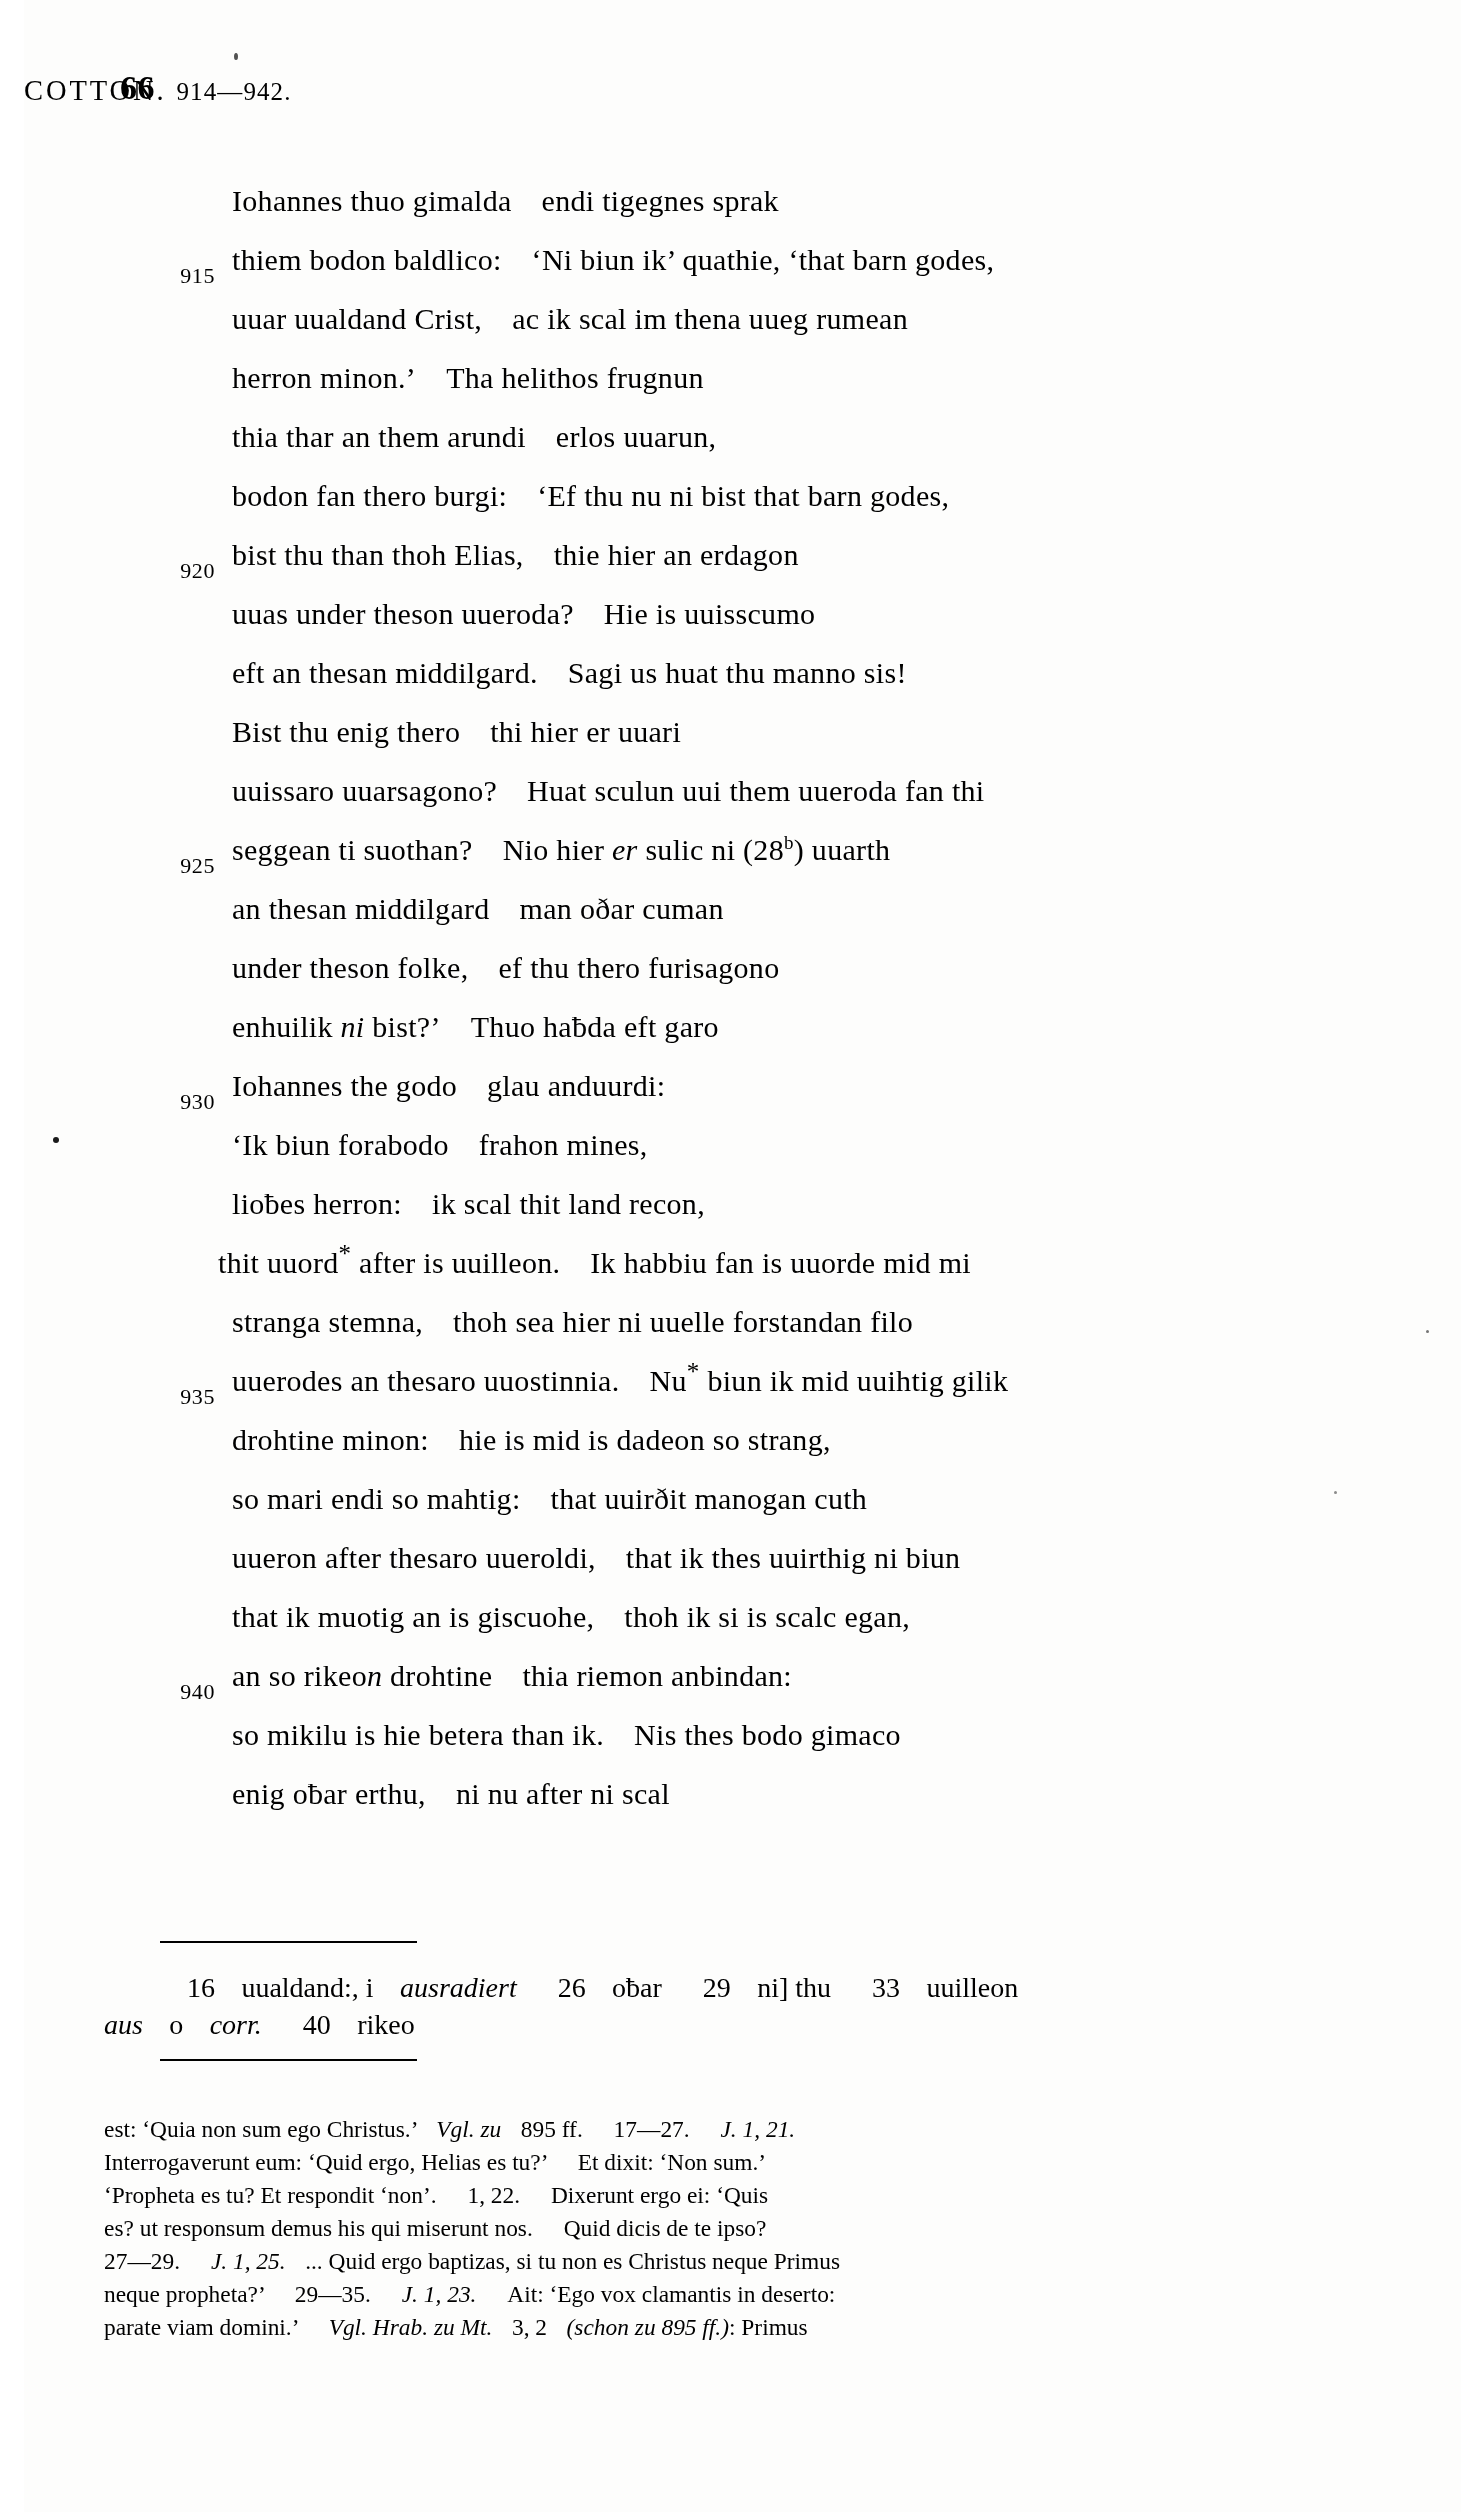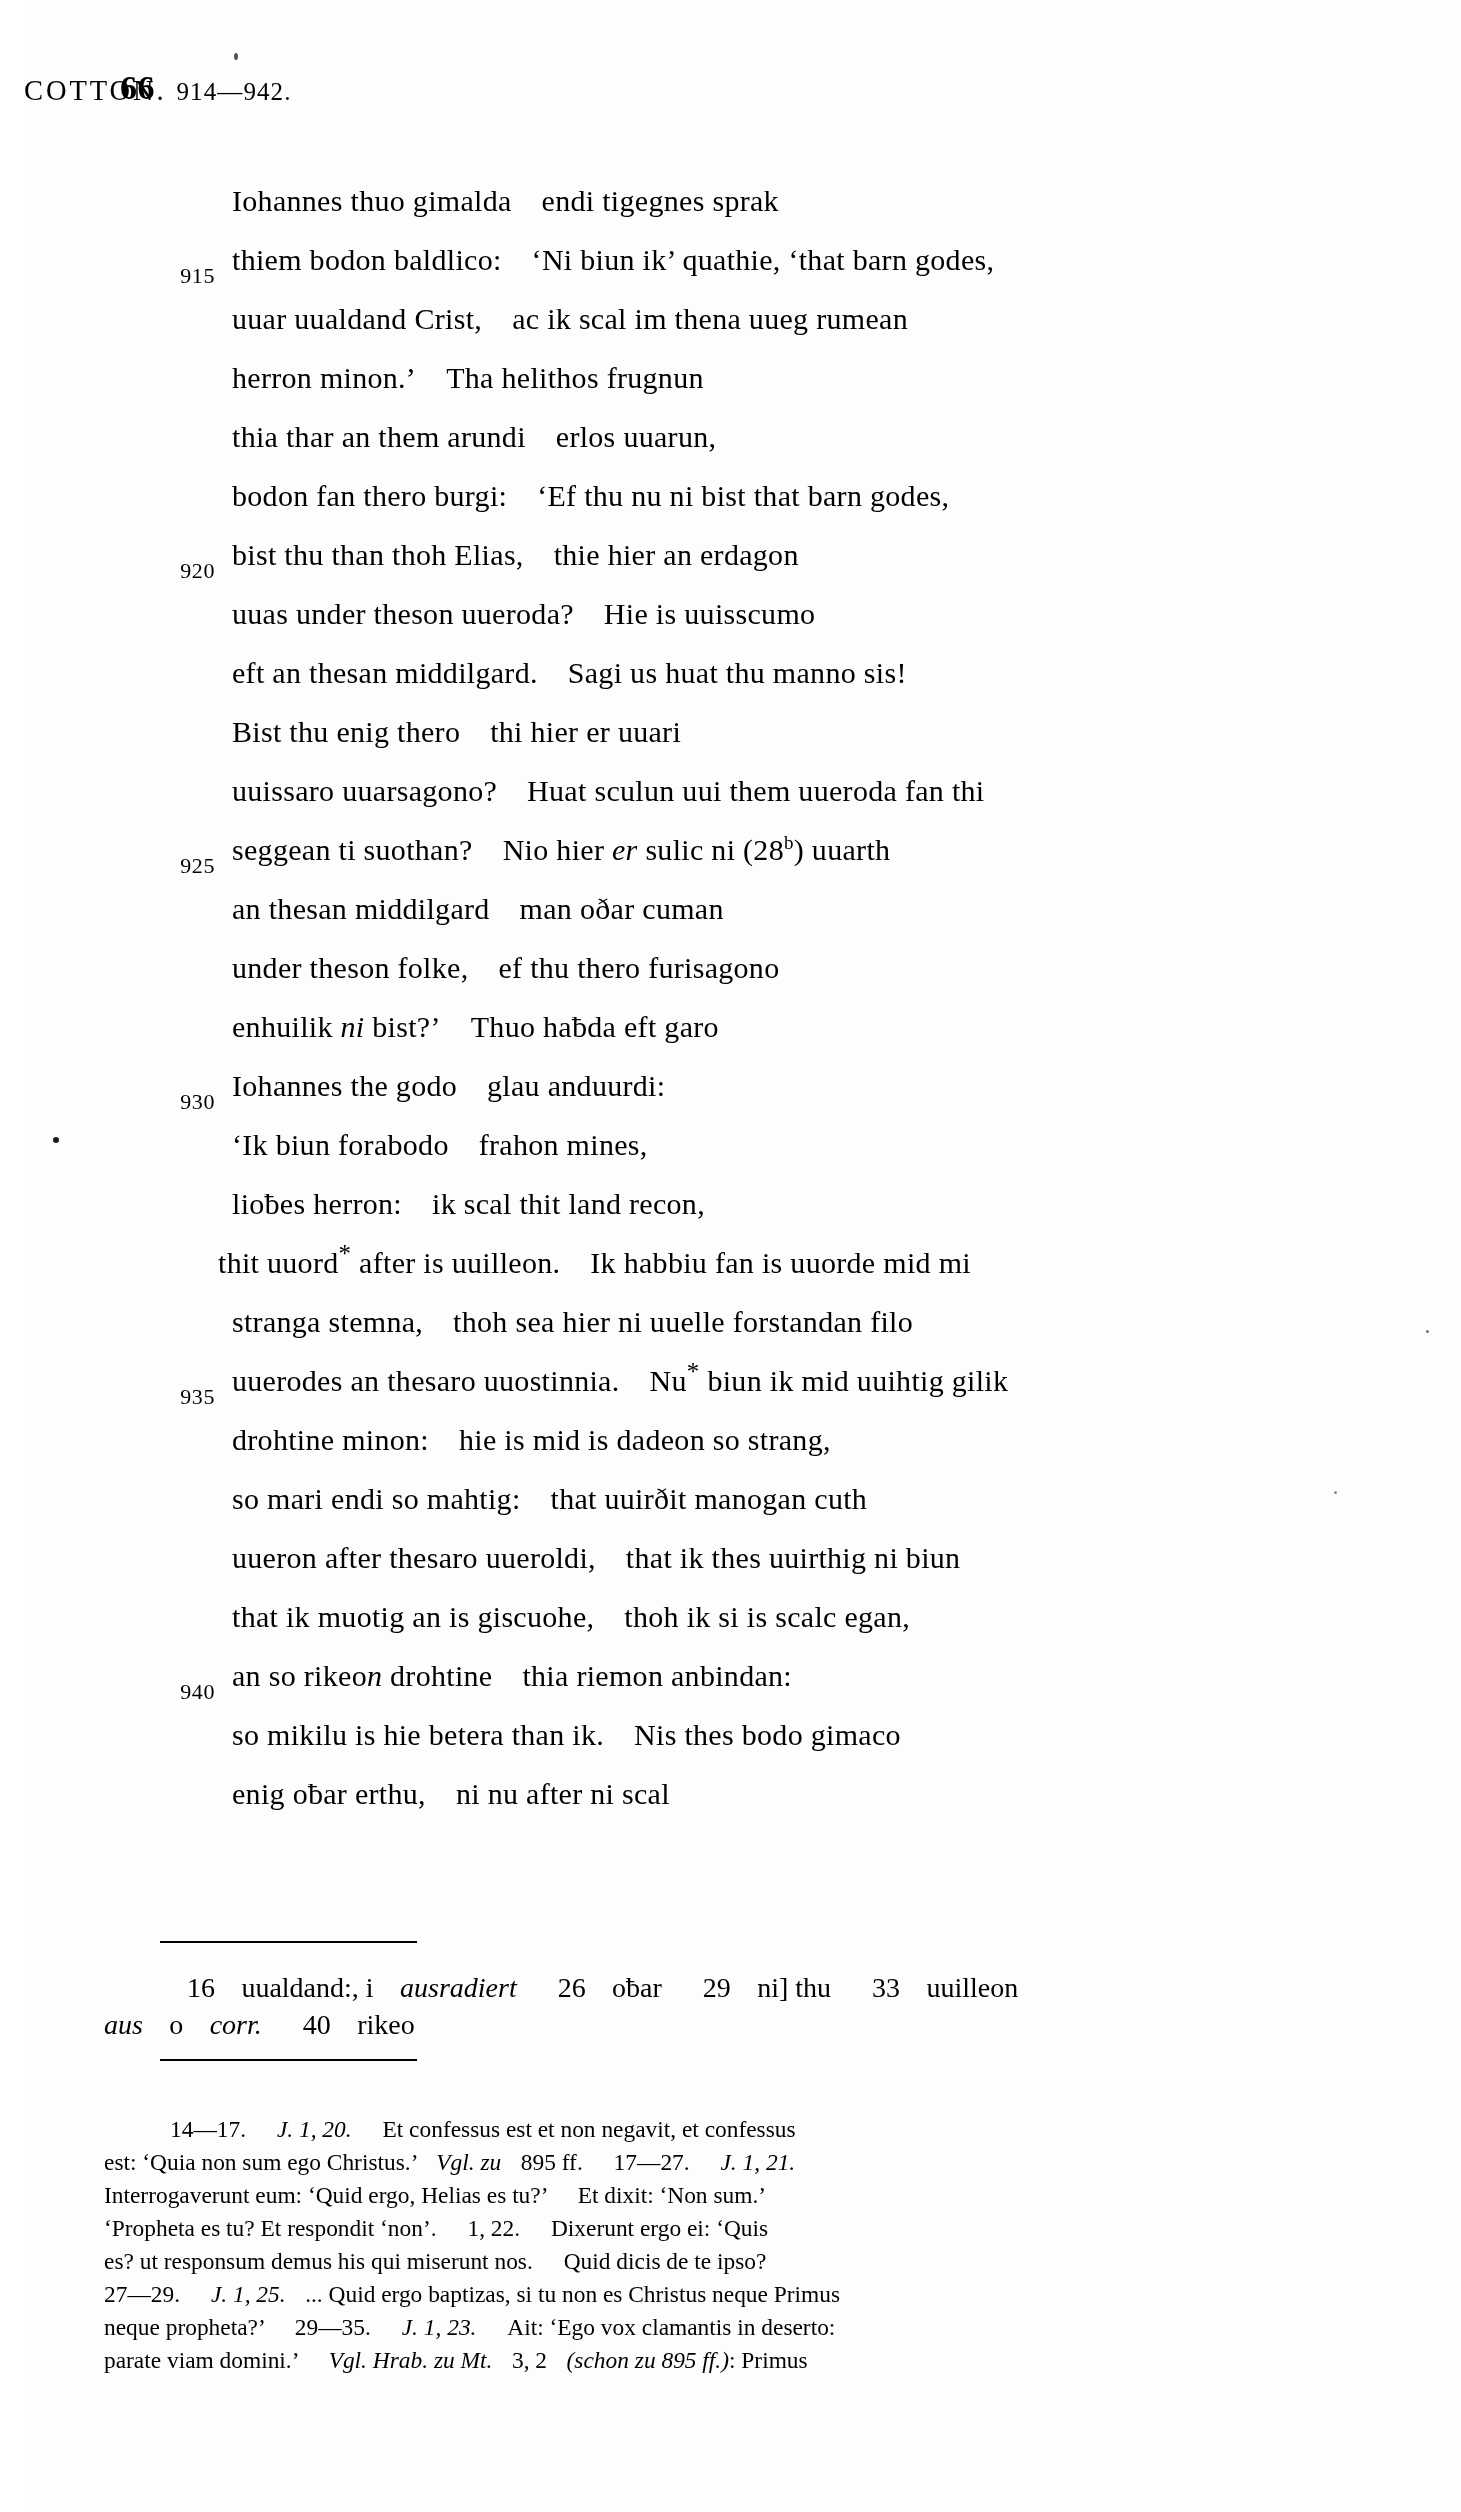--- a/index.html
+++ b/index.html
@@ -264,25 +264,20 @@
       <span class="sep-s"></span><i class="it">corr.</i>
       <span class="sep"></span><span>40</span>
       <span class="sep-s"></span><span>rikeo</span>
     </div>
   </div>
 
   <div class="rule rule-commentary"></div>
 
   <div class="commentary">
 
-    <div class="cline">
-      <span class="indent1"></span><span>14—17.</span>
-      <span class="spb"></span><i class="it">J. 1, 20.</i>
-      <span class="spb"></span><span>Et confessus est et non negavit, et confessus</span>
-    </div>
 
     <div class="cline">
       <span>est: ‘Quia non sum ego Christus.’</span>
       <span class="sp"></span><i class="it">Vgl. zu</i>
       <span class="sp"></span><span><span>895 ff.</span></span>
       <span class="spb"></span><span>17—27.</span>
       <span class="spb"></span><i class="it">J. 1, 21.</i>
     </div>
 
     <div class="cline">

